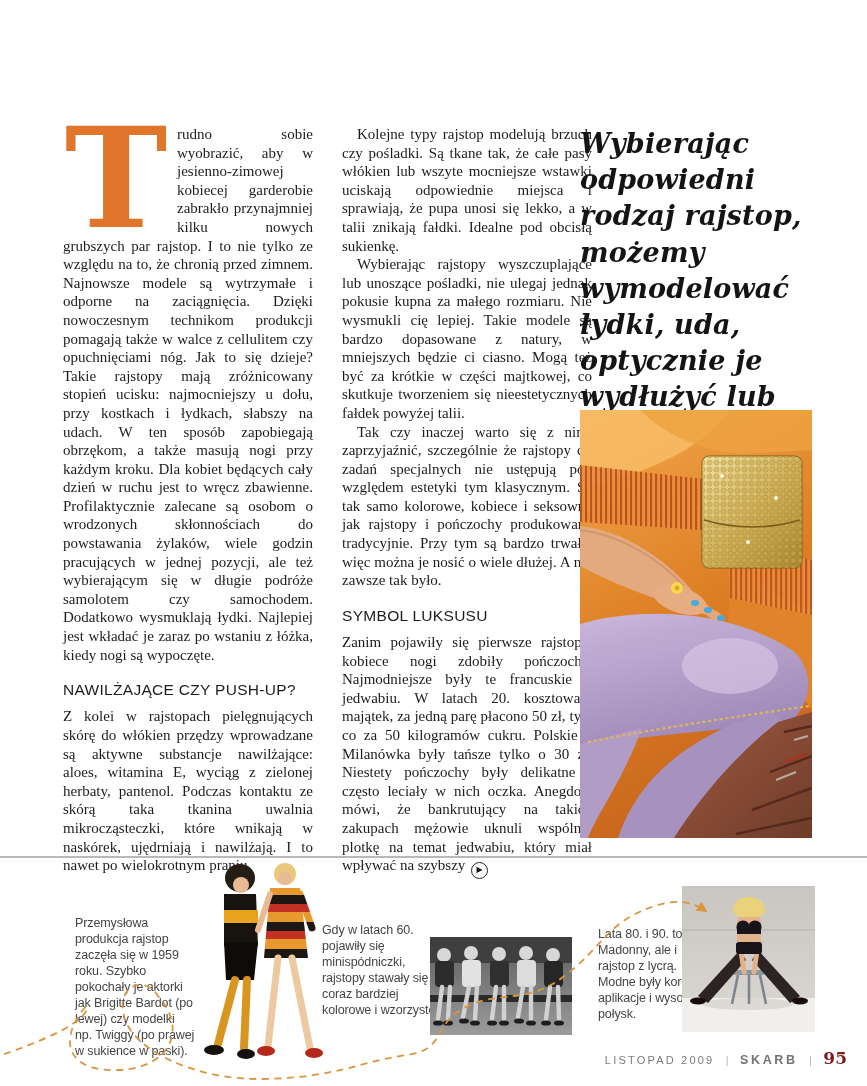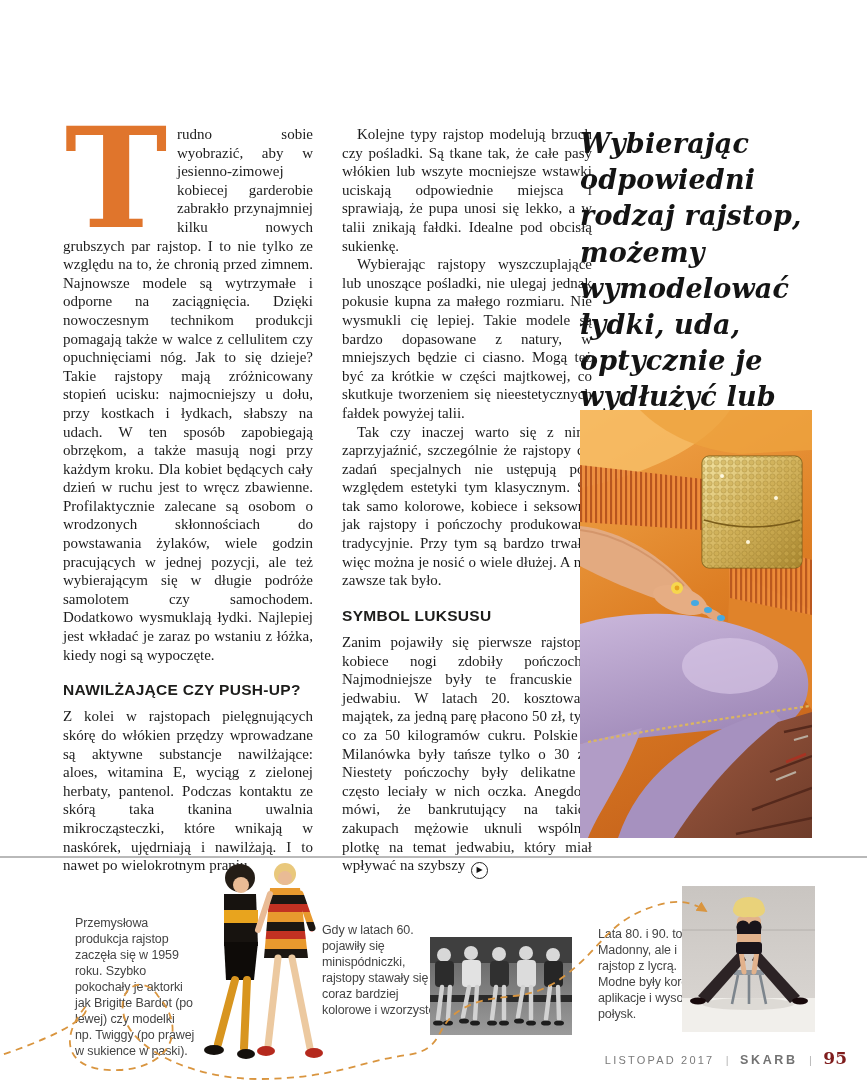--- a/index.html
+++ b/index.html
@@ -5,21 +5,21 @@
   html,body{margin:0;padding:0;background:#ffffff;}
   .page{position:relative;width:867px;height:1086px;background:#fff;overflow:hidden;
         font-family:"Liberation Serif",serif;color:#1c1c1c;}
   .col{position:absolute;text-align:justify;font-size:15px;line-height:1.24;}
   .col p{margin:0;}
   .col1{left:63px;top:125px;width:250px;}
   .col2{left:318px;top:125px;width:250px;margin-left:24px;}
   .dropcap{float:left;width:106px;height:100px;margin:6px 8px 2px 0;
            font-family:"DejaVu Serif",serif;font-weight:700;font-size:138px;line-height:96px;
            color:#e0752c;text-align:center;}
-  .subhead{font-family:"Liberation Sans",sans-serif;font-weight:700;font-size:15.5px;
+  .subhead{font-family:"Liberation Sans",sans-serif;font-weight:400;font-size:15.5px;
            letter-spacing:.3px;color:#1d1d1b;margin:16px 0 8px 0;text-align:left;}
   .ind{text-indent:15px;}
   .quote{position:absolute;left:580px;top:126px;width:268px;
          font-family:"DejaVu Serif",serif;font-style:italic;font-weight:700;
          font-size:27px;line-height:1.34;color:#141414;letter-spacing:.2px;text-align:left;}
   .playwrap{display:inline-flex;align-items:center;justify-content:center;
             width:15px;height:15px;border:1.4px solid #222;border-radius:50%;
             font-size:8px;line-height:1;color:#111;vertical-align:-2px;margin-left:2px;}
   .photo{position:absolute;display:block;}
   .mainphoto{left:580px;top:410px;}
@@ -261,20 +261,20 @@
   <svg class="doodle" width="867" height="228" viewBox="0 0 867 228">
     <defs>
       <marker id="arrh" markerWidth="8" markerHeight="8" refX="5" refY="3" orient="auto">
         <path d="M0,0 L6,3 L0,6 Z" fill="#d9953f"></path>
       </marker>
     </defs>
     <path d="M-8,200 C40,185 92,162 86,148 C55,185 70,215 120,212 C170,209 188,172 158,138 C144,116 116,128 124,158 C132,192 195,222 262,221 C335,220 362,203 407,197 C447,191 432,168 462,151 C497,131 525,148 563,119 C603,90 607,62 658,47 C678,41 692,44 706,53" fill="none" stroke="#d9953f" stroke-width="1.8" stroke-dasharray="7,5.5" marker-end="url(#arrh)"></path>
   </svg>
 
   <div class="footer">
-    <span class="issue">LISTOPAD 2017</span>
+    <span class="issue">LISTOPAD 2009</span>
     <span class="div">|</span>
     <span class="mag">SKARB</span>
     <span class="div">|</span>
     <span class="pageno">95</span>
   </div>
 
 </div>
 
 </body></html>

